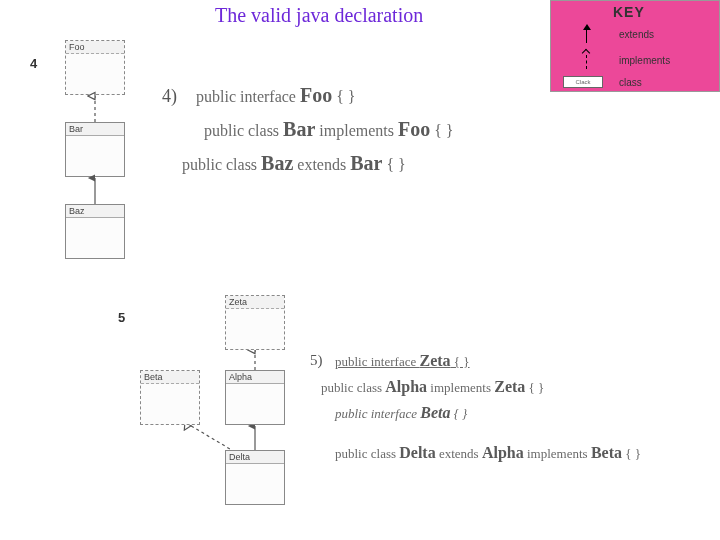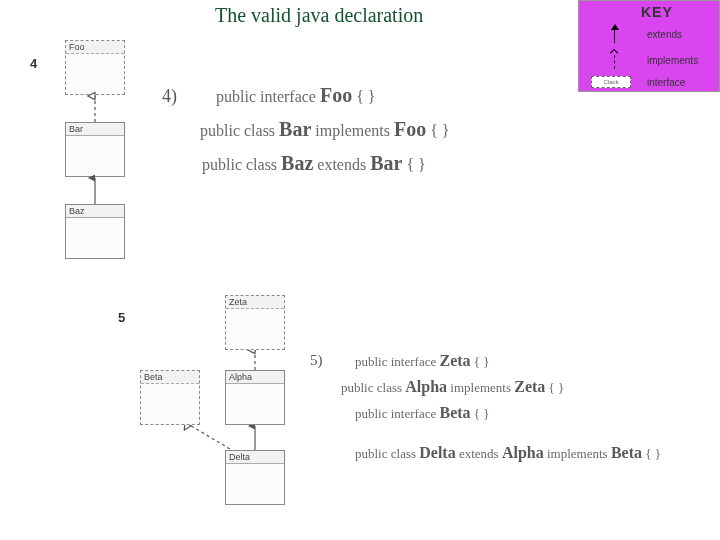--- a/index.html
+++ b/index.html
@@ -7,29 +7,29 @@
     width: 720px; height: 540px;
     background: #fff;
     font-family: "Times New Roman", serif;
     position: relative;
     overflow: hidden;
   }
   .title {
     position: absolute;
     top: 4px; left: 215px;
     font-size: 20px;
-    color: #14532d;
+    color: #6d28d9;
   }
   
   .key-panel {
     position: absolute;
     top: 0; right: 0;
-    width: 142px;
+    width: 170px;
     border: 1px solid #999;
-    background: #d946ef;
+    background: #ec4899;
     font-family: Arial, sans-serif;
     font-size: 10px;
   }
   .key-header {
     font-size: 14px;
     font-weight: 800;
     letter-spacing: 1px;
     color: #333;
     padding: 3px 0 1px 62px;
   }
@@ -136,21 +136,20 @@
     font-family: "Comic Sans MS", cursive;
     font-size: 18px;
     color: #555;
   }
   .code-line {
     position: absolute;
     font-family: "Comic Sans MS", cursive;
     font-size: 16px;
     color: #6a6a6a;
     white-space: nowrap;
-    margin-left: 20px;
   }
   .code-line .cls {
     font-family: "Brush Script MT", cursive;
     font-size: 20px;
     font-weight: bold;
     color: #5a5a5a;
   }
   .code-line.small { font-size: 13px; }
   .code-line.small .cls { font-size: 16px; }
 
@@ -174,23 +173,23 @@
     <div class="key-label">extends</div>
   </div>
   <div class="key-row">
     <div class="key-sym">
         <div class="arrow-dash" style="height:20px;"></div>
       </div>
     <div class="key-label">implements</div>
   </div>
   <div class="key-row">
     <div class="key-sym">
-        <div class="key-box dashed">Clack</div>
+        <div class="key-box">Clack</div>
       </div>
-    <div class="key-label">interface</div>
+    <div class="key-label">class</div>
   </div>
 </div>
 
 <div class="num" style="left:30px; top:56px;">4</div>
 
 <div class="uml-box iface" style="left:65px; top:40px;">
   <div class="hd">Foo</div>
     <div class="bd"></div>
 </div>
 <div class="uml-box" style="left:65px; top:122px;">
@@ -220,21 +219,21 @@
 
   <line x1="255" y1="450" x2="255" y2="426" stroke="#555" stroke-width="1.2" marker-end="url(#triSolid)"></line>
 
   <line x1="235" y1="452" x2="188" y2="424" stroke="#555" stroke-width="1.2" stroke-dasharray="3,3" marker-end="url(#triHollow)"></line>
 </svg>
 
 <div class="hw-num" style="left:162px; top:86px;">4)</div>
 <div class="code-line" style="left:196px; top:84px;">
   <span>public interface </span><span class="cls">Foo</span><span> { }</span>
 </div>
-<div class="code-line" style="left:180px; top:118px;">
+<div class="code-line" style="left:204px; top:118px;">
   <span>public class </span><span class="cls">Bar</span><span> implements </span><span class="cls">Foo</span><span> { }</span>
 </div>
 <div class="code-line" style="left:182px; top:152px;">
   <span>public class </span><span class="cls">Baz</span><span> extends </span><span class="cls">Bar</span><span> { }</span>
 </div>
 
 <div class="num" style="left:118px; top:310px;">5</div>
 
 <div class="uml-box iface" style="left:225px; top:295px;">
   <div class="hd">Zeta</div>
@@ -247,24 +246,24 @@
 <div class="uml-box" style="left:225px; top:370px;">
   <div class="hd">Alpha</div>
     <div class="bd"></div>
 </div>
 <div class="uml-box" style="left:225px; top:450px;">
   <div class="hd">Delta</div>
     <div class="bd"></div>
 </div>
 
 <div class="hw-num" style="left:310px; top:352px; font-size:15px;">5)</div>
-<div class="code-line small" style="left:335px; top:352px;">
+<div class="code-line small" style="left:335px; top:352px;text-decoration:underline;">
   <span>public interface </span><span class="cls">Zeta</span><span> { }</span>
 </div>
 <div class="code-line small" style="left:321px; top:378px;">
   <span>public class </span><span class="cls">Alpha</span><span> implements </span><span class="cls">Zeta</span><span> { }</span>
 </div>
-<div class="code-line small" style="left:335px; top:404px;">
+<div class="code-line small" style="left:335px; top:404px;font-style:italic;">
   <span>public interface </span><span class="cls">Beta</span><span> { }</span>
 </div>
 <div class="code-line small" style="left:335px; top:444px;">
   <span>public class </span><span class="cls">Delta</span><span> extends </span><span class="cls">Alpha</span><span> implements </span><span class="cls">Beta</span><span> { }</span>
 </div>
 
 </body></html>

